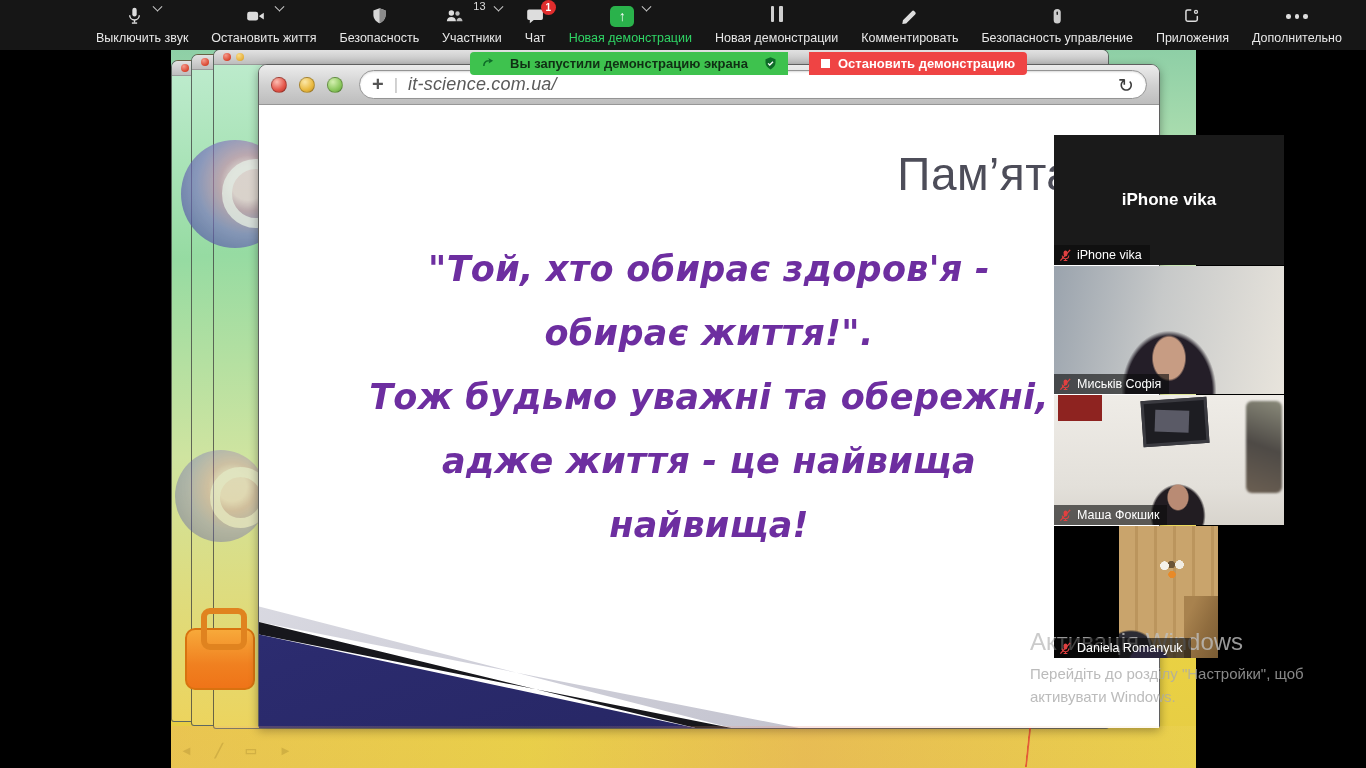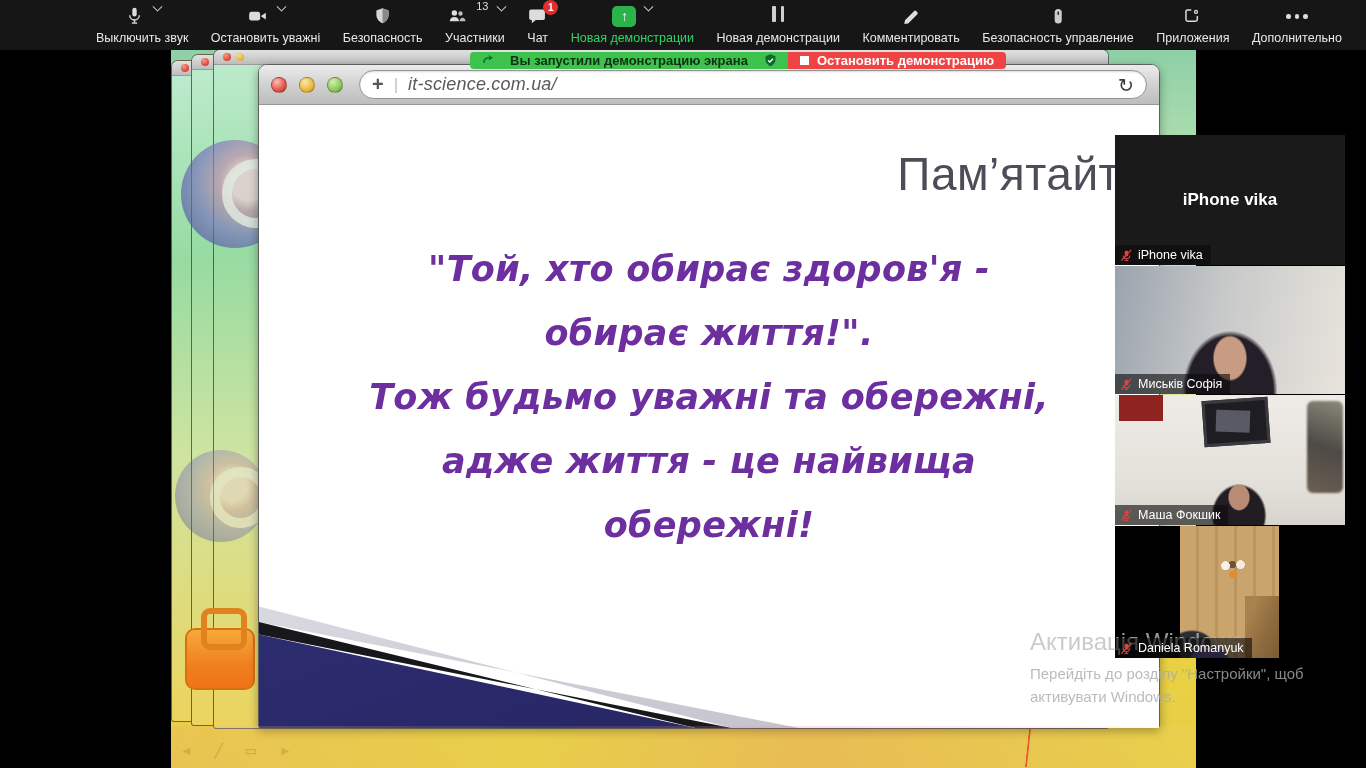--- a/index.html
+++ b/index.html
@@ -20,21 +20,21 @@
                align-items:center; justify-content:center; padding:0 3px; }
   .pcount { font-size:11px; color:#ddd; margin-left:2px; transform:translateY(-6px); }
   .green-sq { width:24px; height:21px; background:#2ab24b; border-radius:5px; color:#fff;
               font-size:14px; font-weight:bold; display:flex; align-items:center; justify-content:center; }
   .pausebars { display:flex; gap:5px; }
   .pausebars i { display:block; width:3.5px; height:16px; background:#cfcfcf; border-radius:1px; }
   .dots3 { display:flex; gap:4px; align-items:center; }
   .dots3 i { width:4.5px; height:4.5px; border-radius:50%; background:#ddd; }
 
   
-  .banner { position:absolute; left:470px; top:52px; height:17px; display:flex; z-index:30; }
+  .banner { position:absolute; left:470px; top:52px; height:23px; display:flex; z-index:30;gap:21px; }
   .banner-green { display:flex; align-items:center; gap:8px; background:#3ec24e; border-radius:4px 0 0 4px;
                   padding:0 10px; width:318px; justify-content:space-between; }
   .banner-msg { color:#083a12; font-size:13px; font-weight:bold; color:#102f14; }
   .banner-stop { display:flex; align-items:center; gap:8px; background:#ef4444; border-radius:0 4px 4px 0;
                  padding:0 12px; cursor:pointer; }
   .stop-sq { width:9px; height:9px; background:#fff; display:inline-block; }
   .banner-stop span.txt { color:#fff; font-size:13px; font-weight:bold; white-space:nowrap; }
 
   
   .shared { position:absolute; left:171px; top:50px; width:1025px; height:718px; overflow:hidden;
@@ -87,21 +87,21 @@
                 font-style:italic; font-weight:bold; color:#6d2ea0; font-size:35px; line-height:64px; letter-spacing:.3px; }
   .wedge { position:absolute; left:0; top:0; width:100%; height:100%; pointer-events:none; }
   .wedge .silver { position:absolute; inset:0; background:linear-gradient(135deg,#e8e8ee,#b9b9c6);
                    clip-path:polygon(0 80.5%, 0 83%, 60% 100%, 52.5% 100%); }
   .wedge .blackst{ position:absolute; inset:0; background:#17171c;
                    clip-path:polygon(0 83%, 0 85%, 52.5% 100%, 48.5% 100%); }
   .wedge .navy   { position:absolute; inset:0; background:linear-gradient(160deg,#3c3c8e,#2b2b6e 60%,#24245e);
                    clip-path:polygon(0 85%, 0 100%, 48.5% 100%); }
 
   
-  .panel { position:absolute; left:1115px; top:135px; width:230px; }
+  .panel { position:absolute; left:1054px; top:135px; width:230px; }
   .tile { position:relative; width:230px; overflow:hidden; background:#1a1a1a; margin-bottom:1px; cursor:pointer; }
   .t1 { height:130px; display:flex; align-items:center; justify-content:center; }
   .t1 .bigname { color:#fff; font-size:17px; font-weight:bold; }
   .t2 { height:128px;
         background:
           radial-gradient(ellipse 30px 40px at 50% 72%, #c79c83 0%, #c79c83 52%, rgba(199,156,131,0) 58%),
           radial-gradient(ellipse 72px 92px at 50% 98%, #241e28 0%, #241e28 60%, rgba(36,30,40,0) 66%),
           linear-gradient(100deg,#9aa3ad 0%,#c7c9c9 45%,#e8e4dc 100%); }
   .t3 { height:130px; background:linear-gradient(180deg,#efece7 0%,#e3e0da 70%,#d8d4cd 100%); }
   .t3 .frame { position:absolute; left:88px; top:4px; width:66px; height:46px; background:#1d1d22;
@@ -161,21 +161,21 @@
     </div>
 
     <div class="tb-item">
       <div class="tb-ico">
         <svg width="23" height="21" viewBox="0 0 24 24">
           <rect x="2.5" y="6.5" width="12.5" height="10" rx="2.5" fill="#ddd"></rect>
           <path d="M16 11.5 L21.5 7.6 V15.4 L16 11.6 Z" fill="#ddd"></path>
         </svg>
         <span class="chev"></span>
       </div>
-      <div class="tb-label">Остановить уважні</div>
+      <div class="tb-label">Остановить життя</div>
     </div>
 
     <div class="tb-item">
       <div class="tb-ico">
         <svg width="21" height="21" viewBox="0 0 24 24">
           <path d="M12 2.5 L19 5 V10 C19 14.8 16 17.8 12 19.8 C8 17.8 5 14.8 5 10 V5 Z" fill="#d6d6d6"></path>
           <path d="M12 2.5 L19 5 V10 C19 14.8 16 17.8 12 19.8 Z" fill="#8a8a8a"></path>
         </svg>
       </div>
       <div class="tb-label">Безопасность</div>
@@ -311,21 +311,21 @@
         </div>
       </div>
 
       <div class="slide">
         <div class="slide-title">Пам’ятайте!</div>
         <div class="slide-body">
           <div>"Той, хто обирає здоров'я -</div>
           <div>обирає життя!".</div>
           <div>Тож будьмо уважні та обережні,</div>
           <div>адже життя - це найвища</div>
-          <div>обережні!</div>
+          <div>найвища!</div>
         </div>
         <div class="wedge">
           <div class="silver"></div>
           <div class="blackst"></div>
           <div class="navy"></div>
         </div>
       </div>
     </div>
   </div>
 

